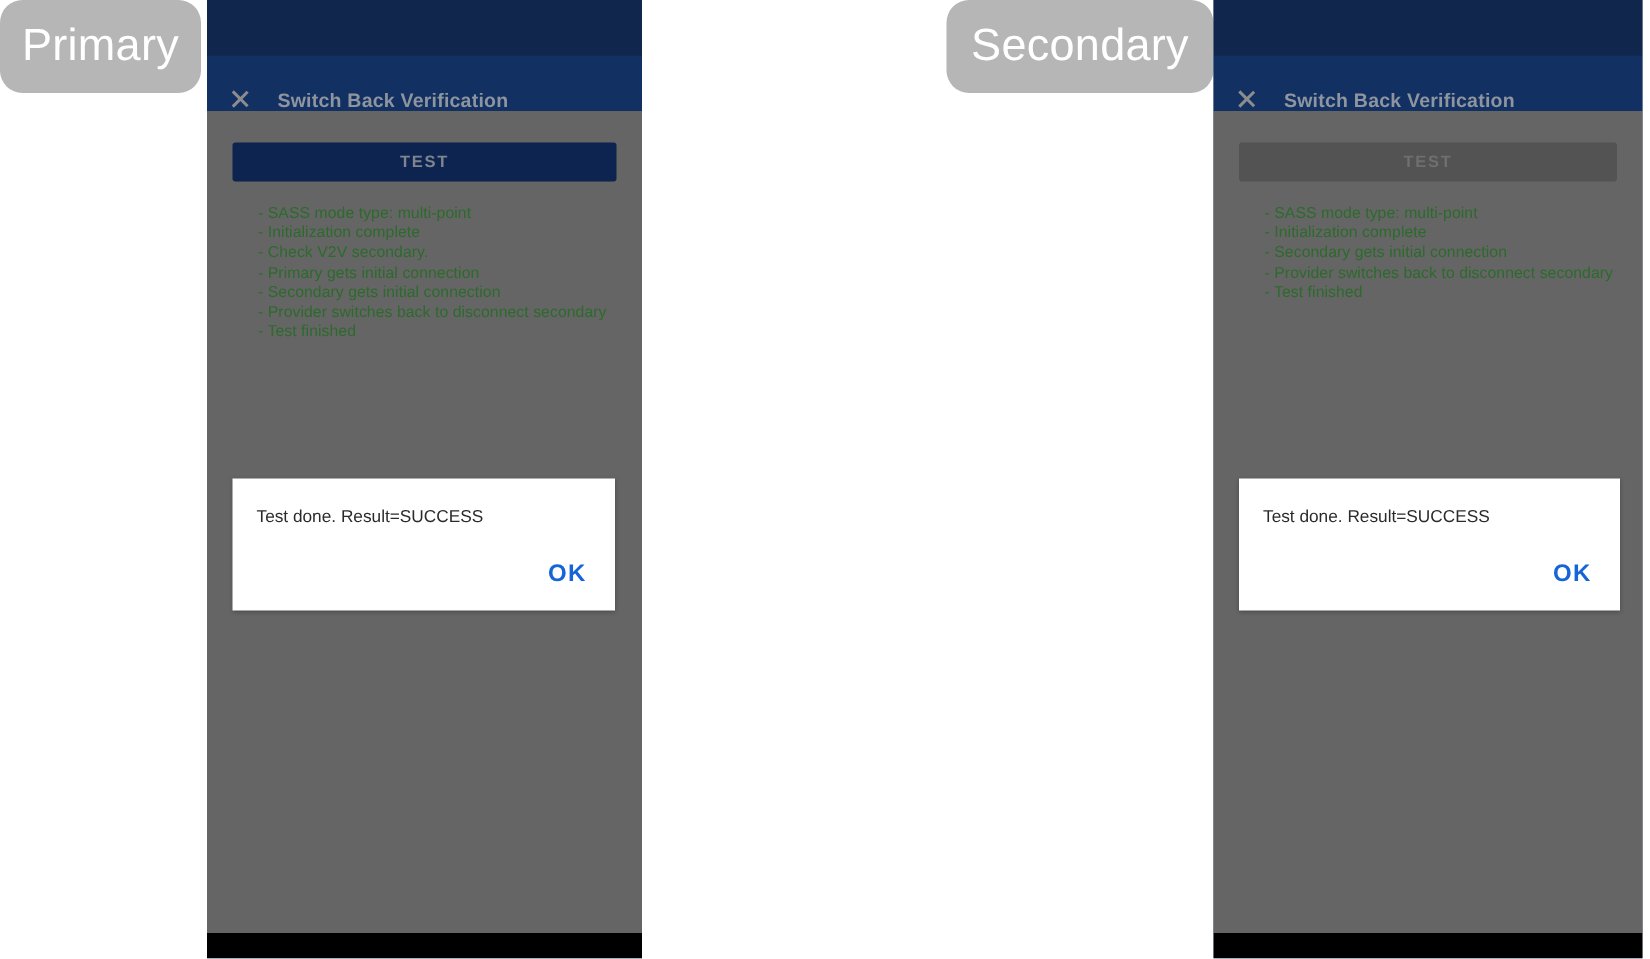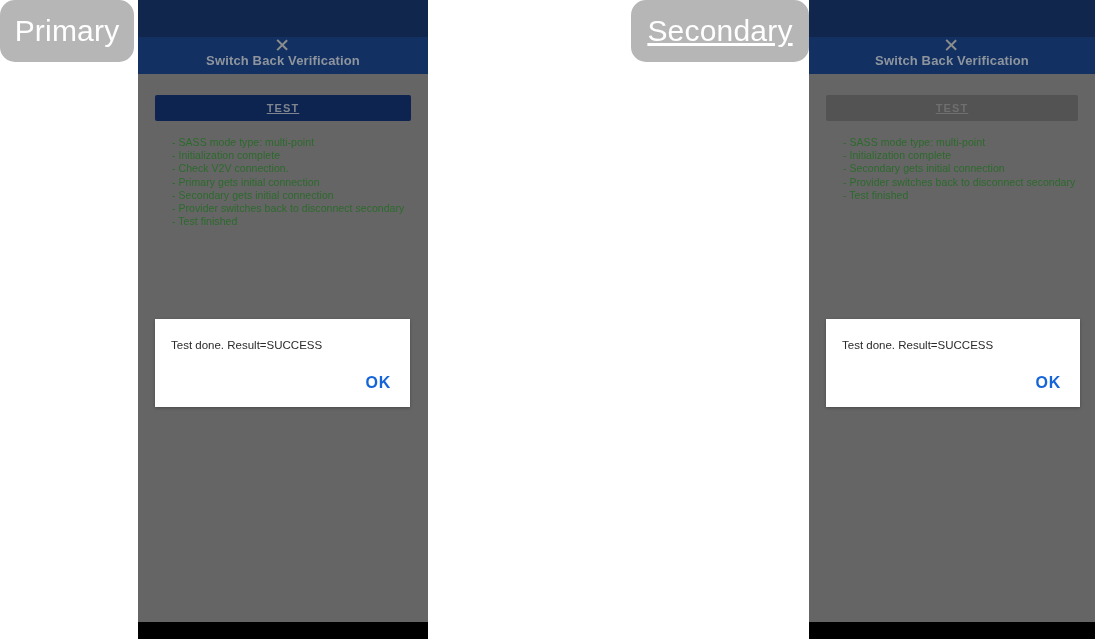--- a/index.html
+++ b/index.html
@@ -24,21 +24,21 @@
     font-size: 30px;
     line-height: 62px;
     height: 62px;
     text-align: center;
     letter-spacing: 0.2px;
     white-space: nowrap;
     overflow: hidden;
     border-radius: 15px;
   }
   #caption-primary { left: 0px; width: 134px; }
-  #caption-secondary { left: 631px; width: 178px; text-decoration: underline; }
+  #caption-secondary { left: 631px; width: 178px; }
 
   
   .device {
     position: absolute;
     top: 0;
     height: 639px;
     background: #10264c;
     overflow: hidden;
   }
   #device-primary { left: 138px; width: 290px; }
@@ -50,22 +50,21 @@
     height: 37px;
     background: #10264c;
   }
 
   .appbar {
     position: absolute;
     top: 37px; left: 0; right: 0;
     height: 37px;
     background: #123162;
     display: flex;
-    align-items: center;
-    flex-direction: column;
+    align-items: flex-end;
   }
   .appbar .close-icon {
     width: 16px;
     height: 16px;
     margin-left: 14px;
     margin-right: 17px;
     position: relative;
     flex: 0 0 auto;
   }
   .appbar .close-icon::before,
@@ -106,21 +105,20 @@
     border: none;
     border-radius: 2px;
     font-family: "Liberation Sans", sans-serif;
     font-size: 11px;
     font-weight: bold;
     letter-spacing: 1.1px;
     text-align: center;
     line-height: 26px;
     padding: 0;
     cursor: pointer;
-    text-decoration: underline;
   }
   .test-button.enabled {
     background: #0d2350;
     color: #7e858f;
   }
   .test-button.disabled {
     background: #535353;
     color: #6f6f6f;
     cursor: default;
   }
@@ -198,21 +196,21 @@
     <span class="title">Switch Back Verification</span>
   </div>
 
   <div class="screen-body">
 
     <button class="test-button enabled">TEST</button>
 
     <div class="log">
       <div class="log-line">- SASS mode type: multi-point</div>
       <div class="log-line">- Initialization complete</div>
-      <div class="log-line">- Check V2V connection.</div>
+      <div class="log-line">- Check V2V secondary.</div>
       <div class="log-line">- Primary gets initial connection</div>
       <div class="log-line">- Secondary gets initial connection</div>
       <div class="log-line">- Provider switches back to disconnect secondary</div>
       <div class="log-line">- Test finished</div>
     </div>
 
     <div id="dialog-primary" class="dialog">
       <div class="dialog-message">Test done. Result=SUCCESS</div>
       <button class="dialog-ok">OK</button>
     </div>

